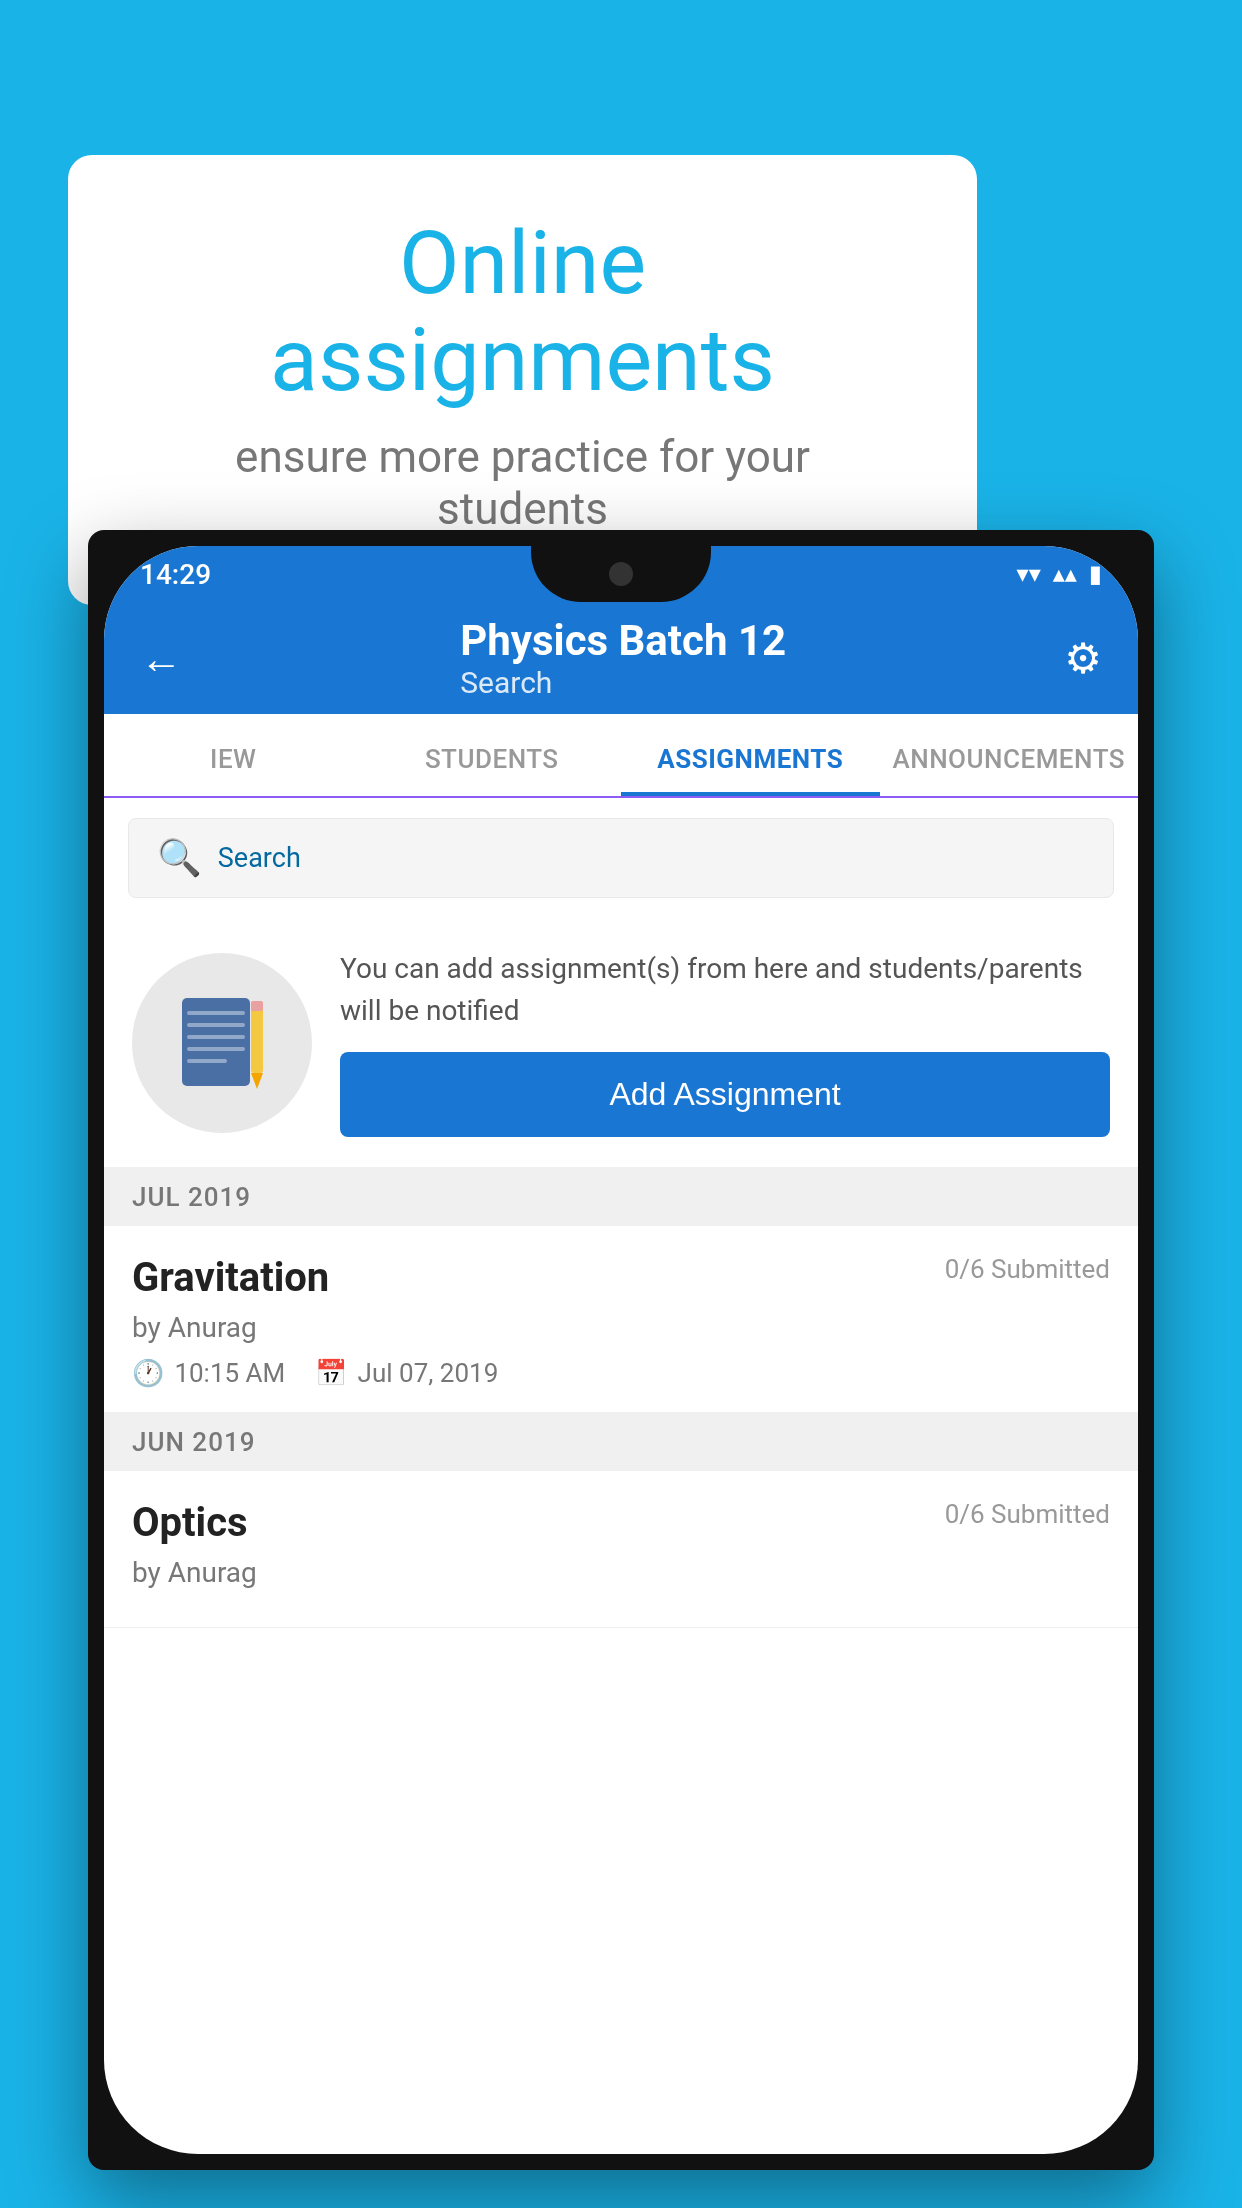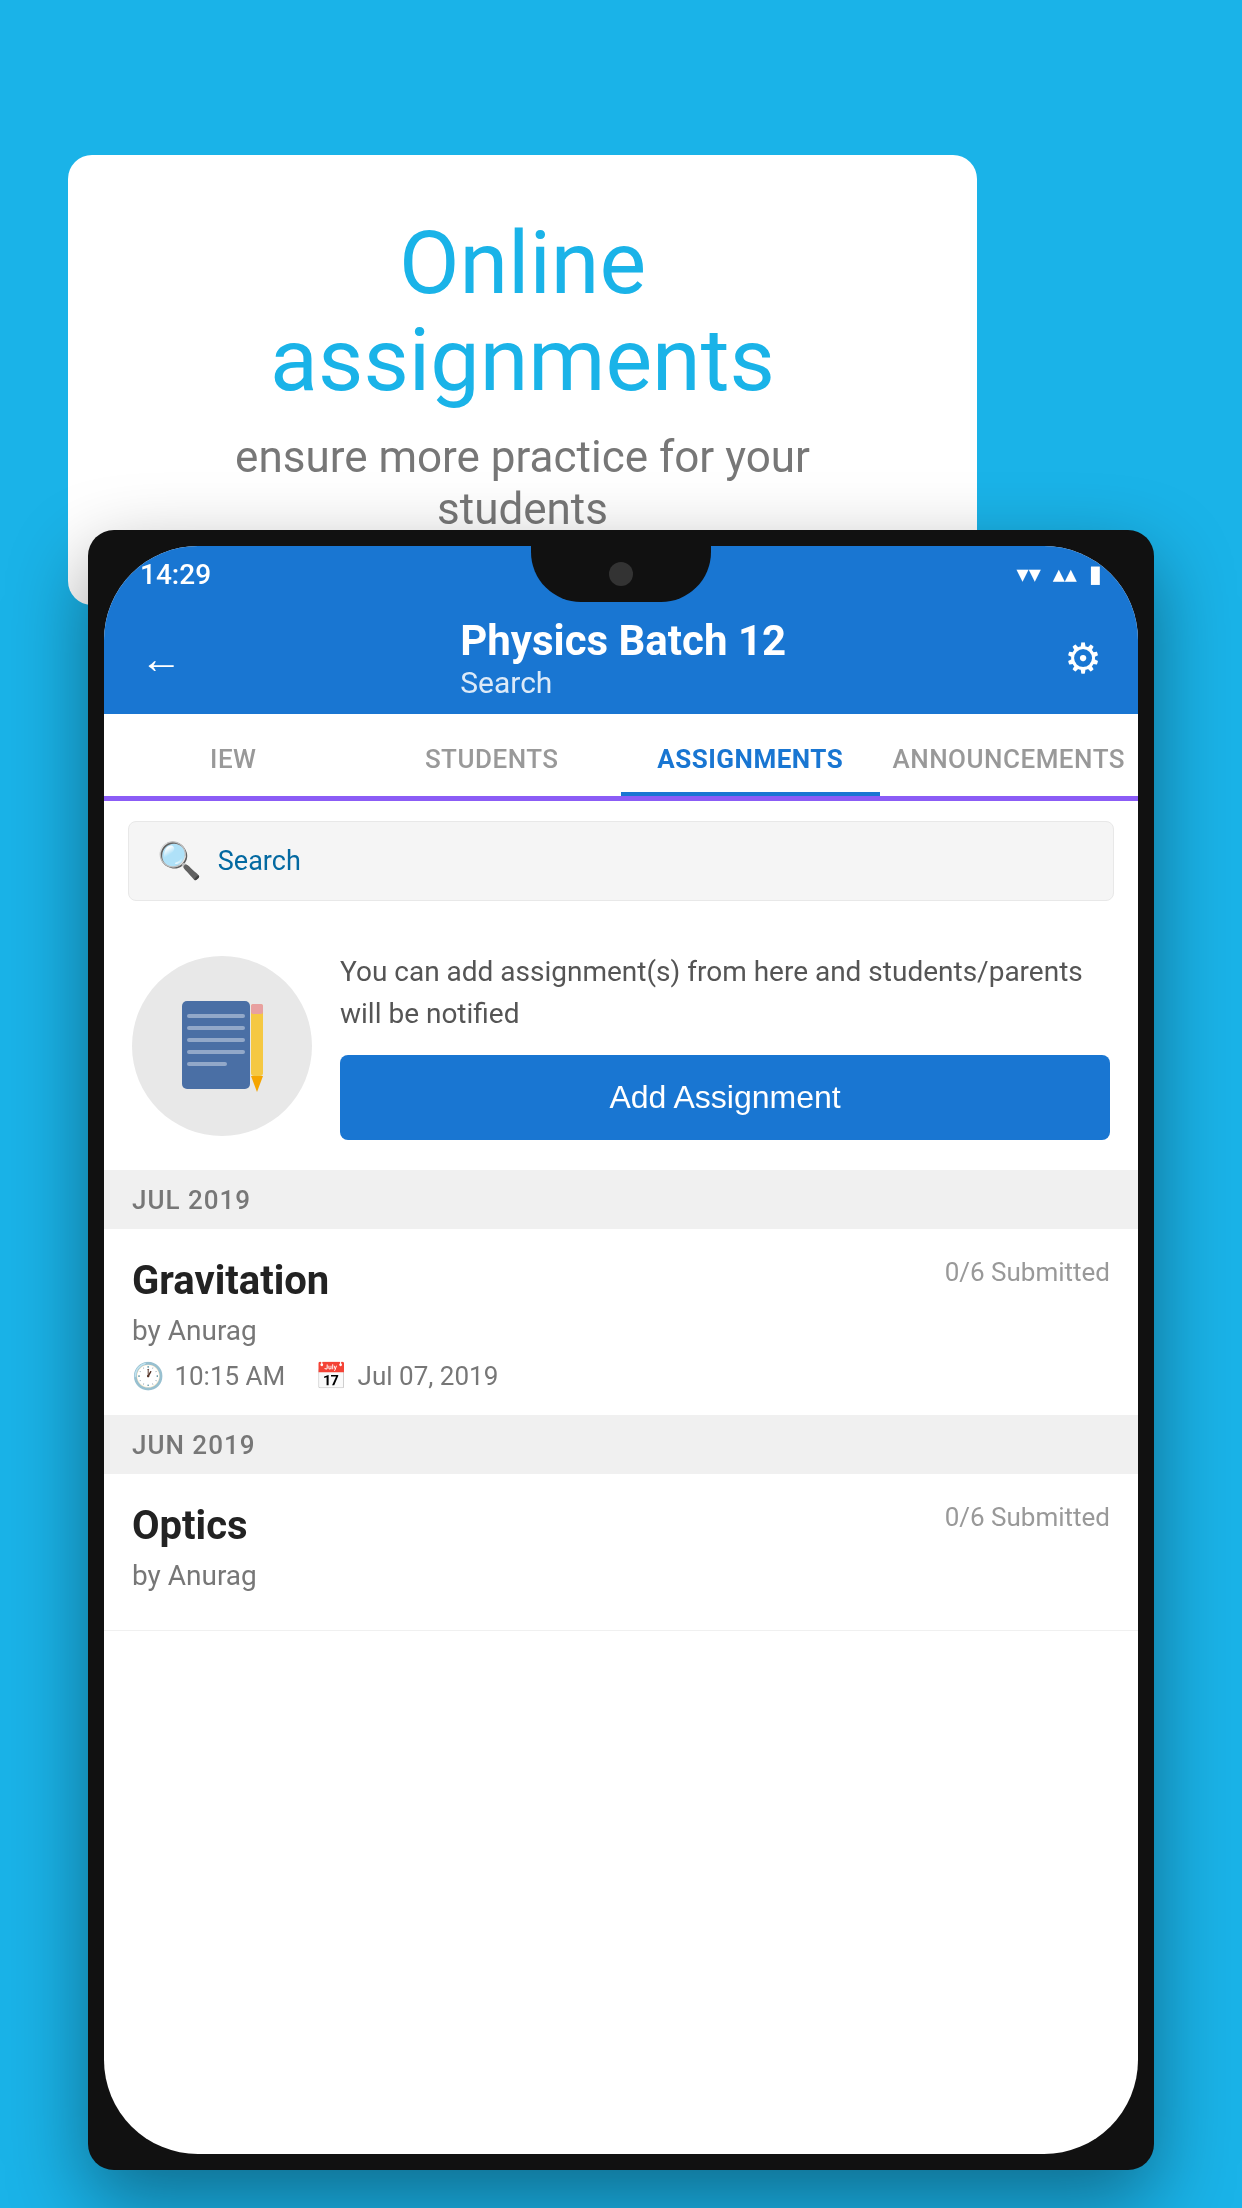--- a/index.html
+++ b/index.html
@@ -57,21 +57,21 @@
     }
 
     
     .phone-frame {
       position: absolute;
       top: 530px;
       left: 88px;
       width: 1066px;
       height: 1640px;
       background: #111;
-      border-radius: 26px;
+      border-radius: 16px;
       box-shadow: 0 30px 80px rgba(0,0,0,0.4);
       overflow: hidden;
     }
 
     
     .phone-inner {
       position: absolute;
       top: 16px;
       left: 16px;
       right: 16px;
@@ -167,21 +167,21 @@
     .header-settings {
       color: white;
       font-size: 42px;
       cursor: pointer;
     }
 
     
     .tabs-container {
       background: white;
       display: flex;
-      border-bottom: 5px solid #8b5cf6;
+      border-bottom: 2px solid #8b5cf6;
       overflow: hidden;
     }
 
     .tab {
       flex: 1;
       text-align: center;
       padding: 30px 10px 22px;
       font-size: 26px;
       font-weight: 500;
       color: #999;

